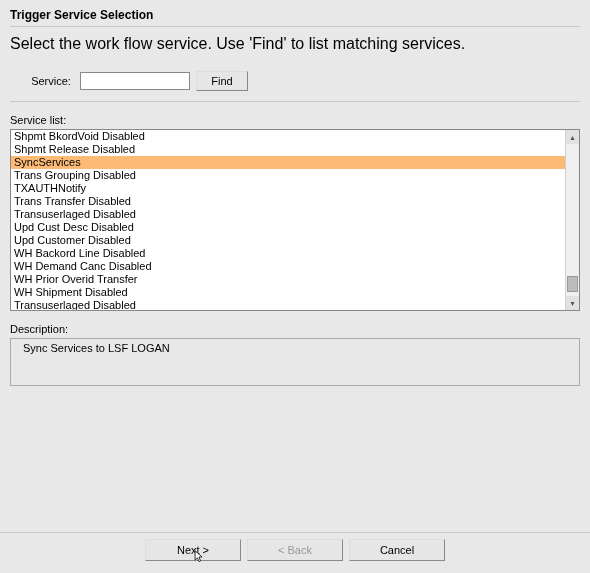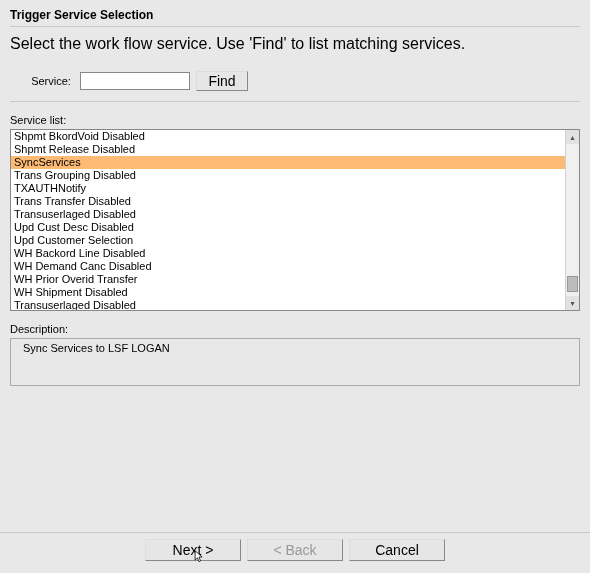--- a/index.html
+++ b/index.html
@@ -43,21 +43,21 @@
     width: 110px;
     height: 18px;
     border: 1px solid #888;
     background: #fff;
     font-size: 11px;
     padding: 0 3px;
     margin-right: 6px;
   }
   .btn {
     font-family: Arial, Helvetica, sans-serif;
-    font-size: 14px;
+    font-size: 11px;
     height: 20px;
     background: #e6e6e6;
     border: 1px solid #888;
     border-top-color: #ddd;
     border-left-color: #ddd;
     padding: 0;
     cursor: pointer;
   }
   .btn.find { width: 52px; }
   .section-label {
@@ -167,21 +167,21 @@
 <div class="listbox-wrap">
   <div class="listbox" id="listbox">
       <div class="list-item">Shpmt BkordVoid Disabled</div>
       <div class="list-item">Shpmt Release Disabled</div>
       <div class="list-item selected">SyncServices</div>
       <div class="list-item">Trans Grouping Disabled</div>
       <div class="list-item">TXAUTHNotify</div>
       <div class="list-item">Trans Transfer Disabled</div>
       <div class="list-item">Transuserlaged Disabled</div>
       <div class="list-item">Upd Cust Desc Disabled</div>
-      <div class="list-item">Upd Customer Selection</div>
+      <div class="list-item">Upd Customer Disabled</div>
       <div class="list-item">WH Backord Line Disabled</div>
       <div class="list-item">WH Demand Canc Disabled</div>
       <div class="list-item">WH Prior Overid Transfer</div>
       <div class="list-item">WH Shipment Disabled</div>
       <div class="list-item">Transuserlaged Disabled</div>
     </div>
   <div class="scrollbar">
     <div class="scroll-btn up">▴</div>
     <div class="scroll-thumb"></div>
     <div class="scroll-btn down">▾</div>

